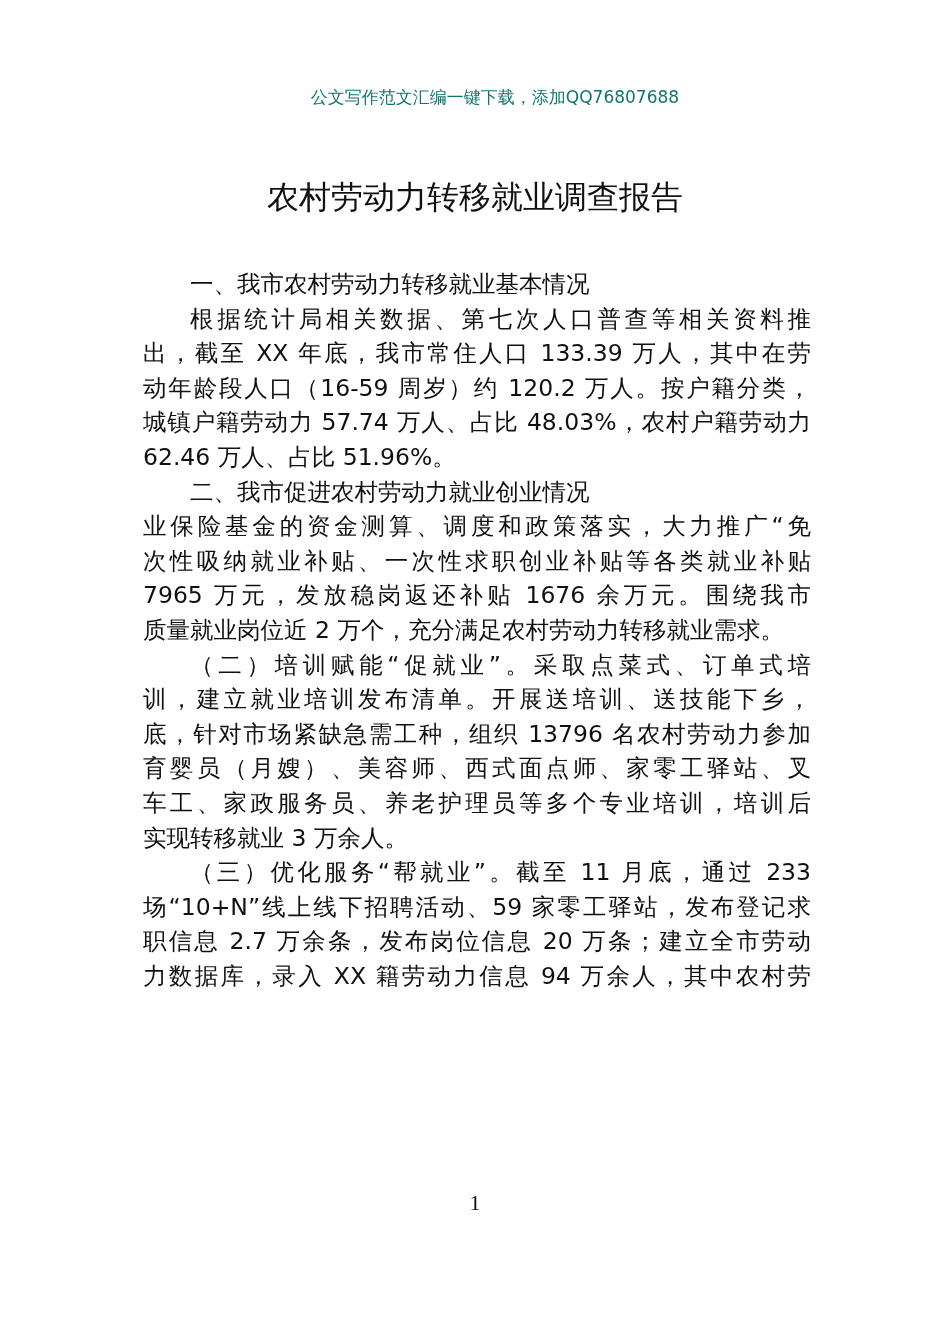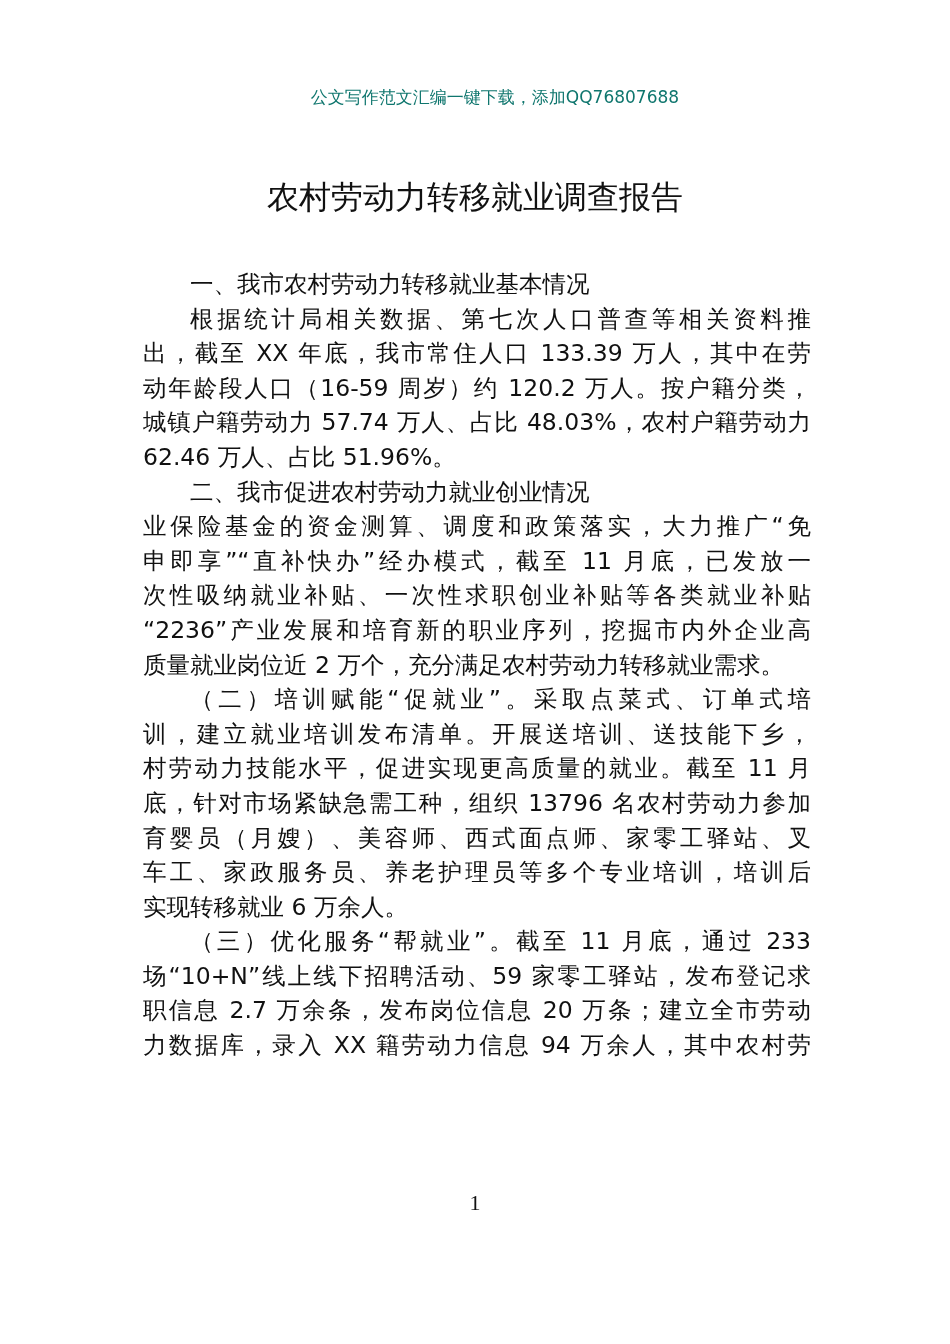--- a/index.html
+++ b/index.html
@@ -39,31 +39,29 @@
 
   <div class="body-text">
     <span class="line indent last">一、我市农村劳动力转移就业基本情况</span>
     <span class="line indent">根据统计局相关数据、第七次人口普查等相关资料推</span>
     <span class="line">出，截至 XX 年底，我市常住人口 133.39 万人，其中在劳</span>
     <span class="line">动年龄段人口（16-59 周岁）约 120.2 万人。按户籍分类，</span>
     <span class="line">城镇户籍劳动力 57.74 万人、占比 48.03%，农村户籍劳动力</span>
     <span class="line last">62.46 万人、占比 51.96%。</span>
     <span class="line indent last">二、我市促进农村劳动力就业创业情况</span>
     <span class="line">业保险基金的资金测算、调度和政策落实，大力推广“免</span>
-    <span class="line">申即享”“直补快办”经办模式，截至 11 月底，已发放一</span>
     <span class="line">次性吸纳就业补贴、一次性求职创业补贴等各类就业补贴</span>
-    <span class="line">“2236”产业发展和培育新的职业序列，挖掘市内外企业高</span>
+    <span class="line">7965 万元，发放稳岗返还补贴 1676 余万元。围绕我市</span>
     <span class="line last">质量就业岗位近 2 万个，充分满足农村劳动力转移就业需求。</span>
     <span class="line indent">（二）培训赋能“促就业”。采取点菜式、订单式培</span>
     <span class="line">训，建立就业培训发布清单。开展送培训、送技能下乡，</span>
-    <span class="line">村劳动力技能水平，促进实现更高质量的就业。截至 11 月</span>
     <span class="line">底，针对市场紧缺急需工种，组织 13796 名农村劳动力参加</span>
     <span class="line">育婴员（月嫂）、美容师、西式面点师、家零工驿站、叉</span>
     <span class="line">车工、家政服务员、养老护理员等多个专业培训，培训后</span>
-    <span class="line last">实现转移就业 6 万余人。</span>
+    <span class="line last">实现转移就业 3 万余人。</span>
     <span class="line indent">（三）优化服务“帮就业”。截至 11 月底，通过 233</span>
     <span class="line">场“10+N”线上线下招聘活动、59 家零工驿站，发布登记求</span>
     <span class="line">职信息 2.7 万余条，发布岗位信息 20 万条；建立全市劳动</span>
     <span class="line">力数据库，录入 XX 籍劳动力信息 94 万余人，其中农村劳</span>
   </div>
 
   <div class="page-number">1</div>
 </div>
 
 </body></html>

